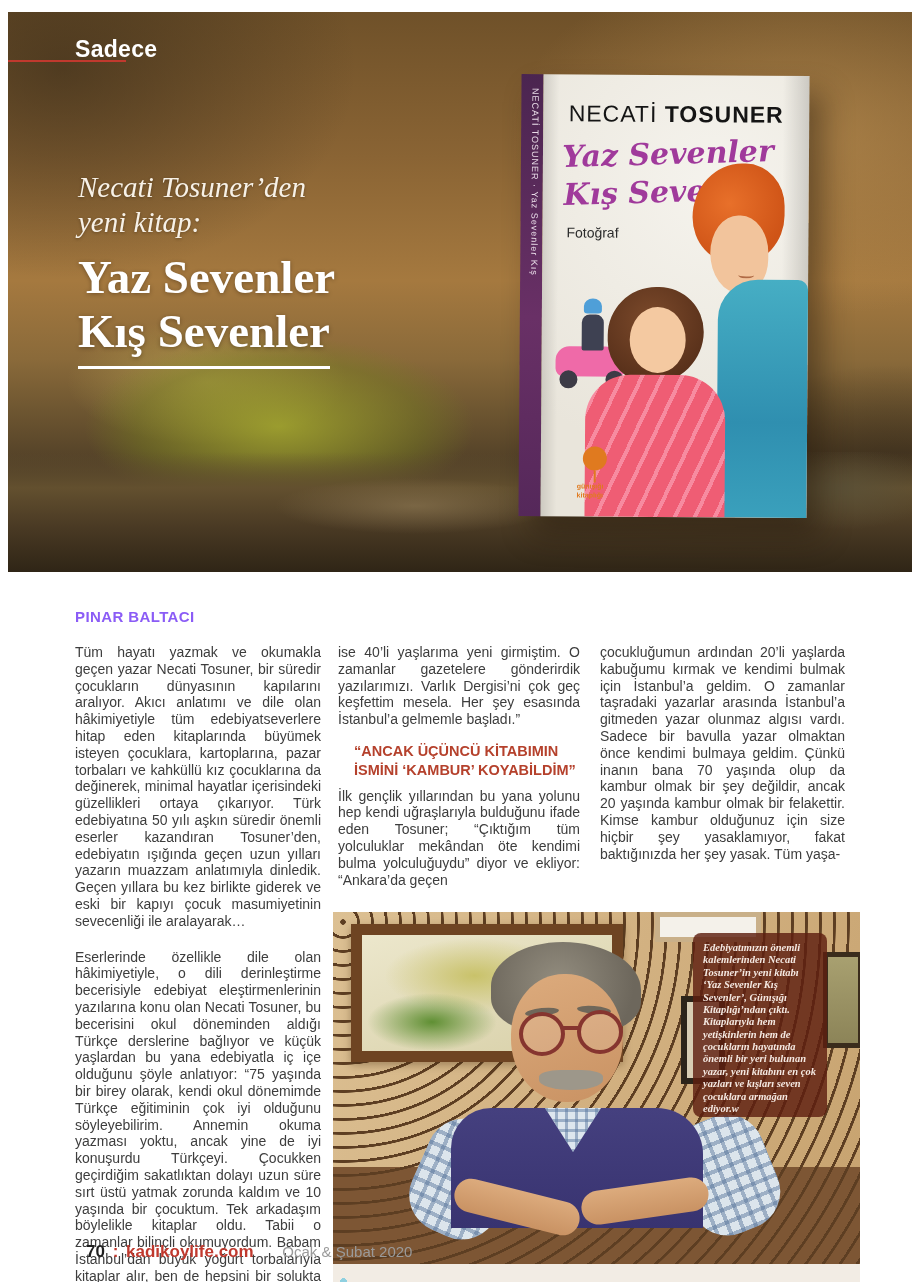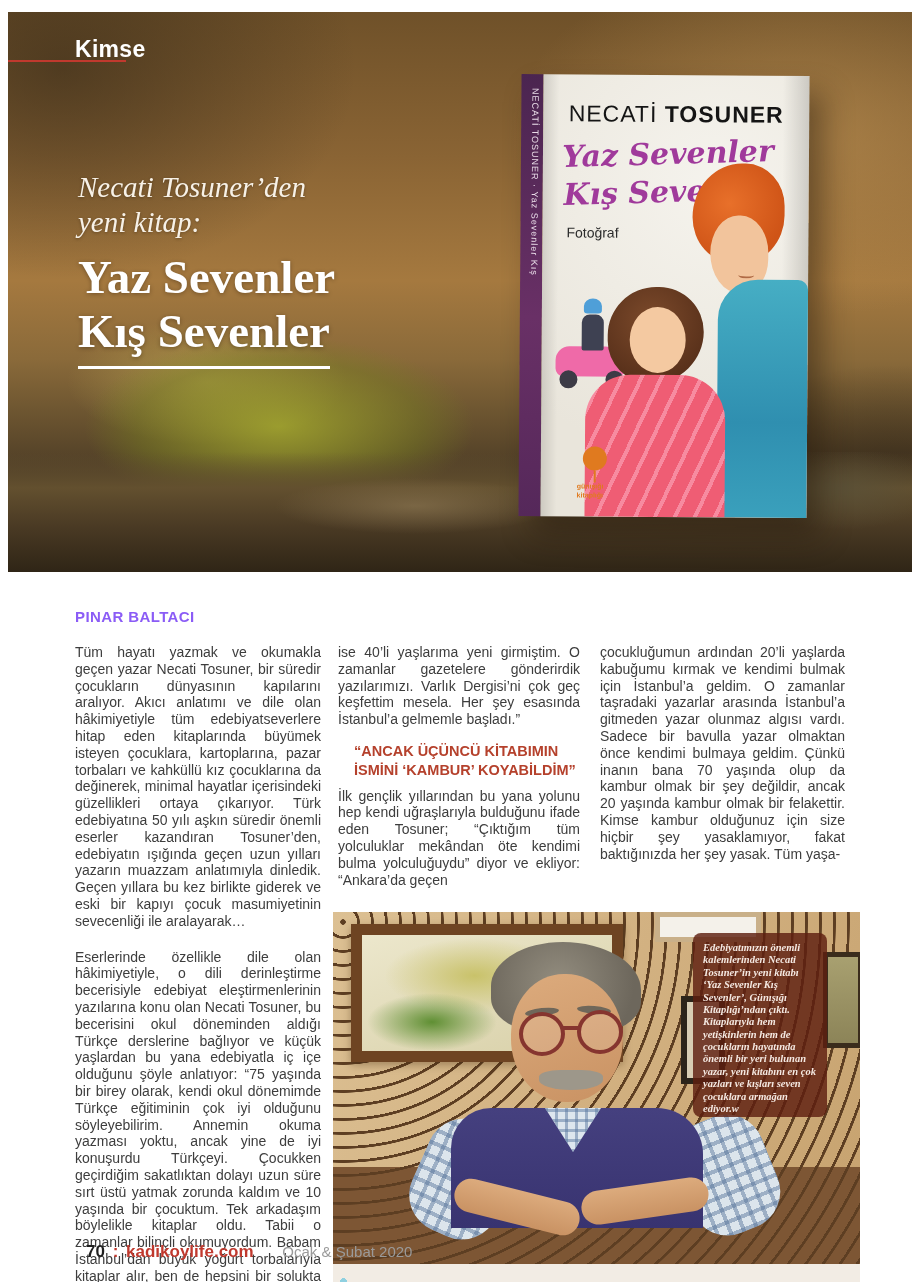--- a/index.html
+++ b/index.html
@@ -131,21 +131,21 @@
   .footer .site { font-weight:bold; color:#c0392e; }
   .footer .issue{ font-size:15px; color:#9a9a9a; margin-left:24px; }
 </style>
 </head>
 <body>
 
 <div class="page">
 
   <div class="hero">
     <div class="hero-log"></div>
-    <div class="kitap-label">Kimse</div>
+    <div class="kitap-label">Sadece</div>
     <div class="kitap-rule"></div>
 
     <div class="headline">
       <div class="kicker">
         <span>Necati Tosuner’den</span><br>
         <span>yeni kitap:</span>
       </div>
       <div class="big-title">
         <span>Yaz Sevenler</span><br>
         <span class="underlined">Kış Sevenler</span>

